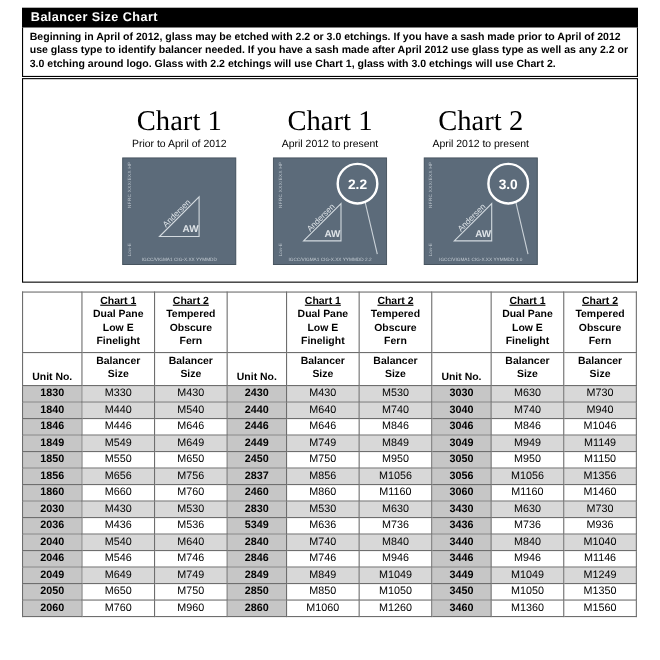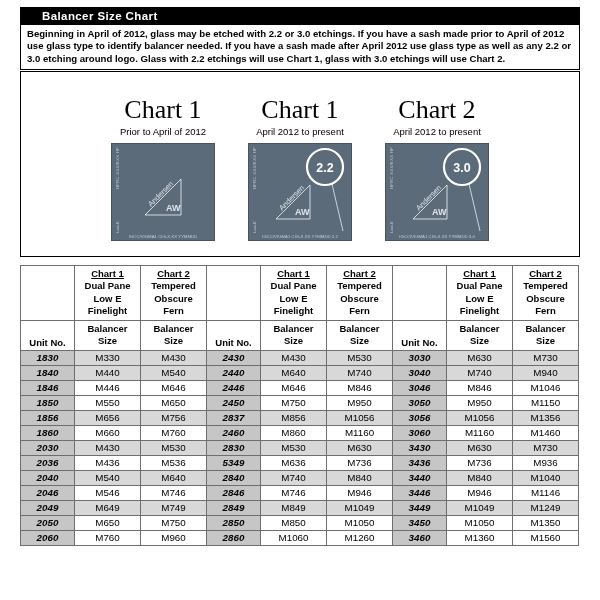--- a/index.html
+++ b/index.html
@@ -1,40 +1,40 @@
 <!DOCTYPE html>
 <html style="--bar-bg: #000000; --glass: #5c6b7a; --glass-border: #47545f; --unit-bg: #c6c6c6; --shade-bg: #d8d8d8;"><head>
 <meta charset="utf-8">
 <style>
   html,body{margin:0;padding:0;background:#fff;}
   body{width:600px;height:600px;overflow:hidden;font-family:"Liberation Sans",sans-serif;color:#000;}
   .page{padding:7px 20px 0 20px;}
 
   .titlebar{background:var(--bar-bg);color:#fff;font-weight:bold;font-size:11.5px;
-    padding:3px 22px;letter-spacing:.4px;}
+    padding:3px 8px;letter-spacing:.4px;}
   .introbox{border:1px solid #000;border-top:none;padding:3px 6px 4px 6px;
     font-weight:bold;font-size:9.6px;line-height:1.28;}
 
   .chartsbox{border:1px solid #000;margin-top:1px;height:186px;
     display:flex;justify-content:center;gap:15px;padding-top:24px;box-sizing:border-box;}
   .figure{width:122px;text-align:center;}
   .chart-title{font-family:"Liberation Serif",serif;font-size:26px;line-height:28px;}
   .chart-sub{font-size:9.5px;font-weight:normal;margin:2px 0 6px 0;}
   .glass-wrap{display:flex;justify-content:center;}
 
   table.sizes{border-collapse:collapse;table-layout:fixed;width:558px;margin-top:8px;}
   table.sizes td,table.sizes th{border:1px solid #6e6e6e;overflow:hidden;}
   table.sizes{border:1px solid #444;}
   col.u{width:54px;} col.v{width:66px;}
   th{font-size:9.5px;font-weight:bold;background:#fff;vertical-align:bottom;padding:2px 1px;}
   th .uline{text-decoration:underline;display:block;}
   th span{display:block;line-height:12.5px;}
   th.blank{background:#fff;}
   td{font-size:9.8px;text-align:center;height:14px;padding:0;line-height:14px;}
-  td.unit{background:var(--unit-bg);font-weight:bold;font-style:italic;}
+  td.unit{background:var(--unit-bg);font-weight:bold;}
   td.val{background:#fff;}
   td.val.shade{background:var(--shade-bg);margin-left:40px;}
   td.unit.shade{background:var(--unit-bg);}
 </style>
 </head>
 <body>
 
 <div class="page">
 
   <div class="titlebar">Balancer Size Chart</div>
@@ -217,20 +217,31 @@
           <td class="val">M446</td>
           <td class="val">M646</td>
           <td class="unit">2446</td>
           <td class="val">M646</td>
           <td class="val">M846</td>
           <td class="unit">3046</td>
           <td class="val">M846</td>
           <td class="val">M1046</td>
         </tr>
         <tr>
+          <td class="unit shade">1849</td>
+          <td class="val shade">M549</td>
+          <td class="val shade">M649</td>
+          <td class="unit shade">2449</td>
+          <td class="val shade">M749</td>
+          <td class="val shade">M849</td>
+          <td class="unit shade">3049</td>
+          <td class="val shade">M949</td>
+          <td class="val shade">M1149</td>
+        </tr>
+        <tr>
           <td class="unit">1850</td>
           <td class="val">M550</td>
           <td class="val">M650</td>
           <td class="unit">2450</td>
           <td class="val">M750</td>
           <td class="val">M950</td>
           <td class="unit">3050</td>
           <td class="val">M950</td>
           <td class="val">M1150</td>
         </tr>

